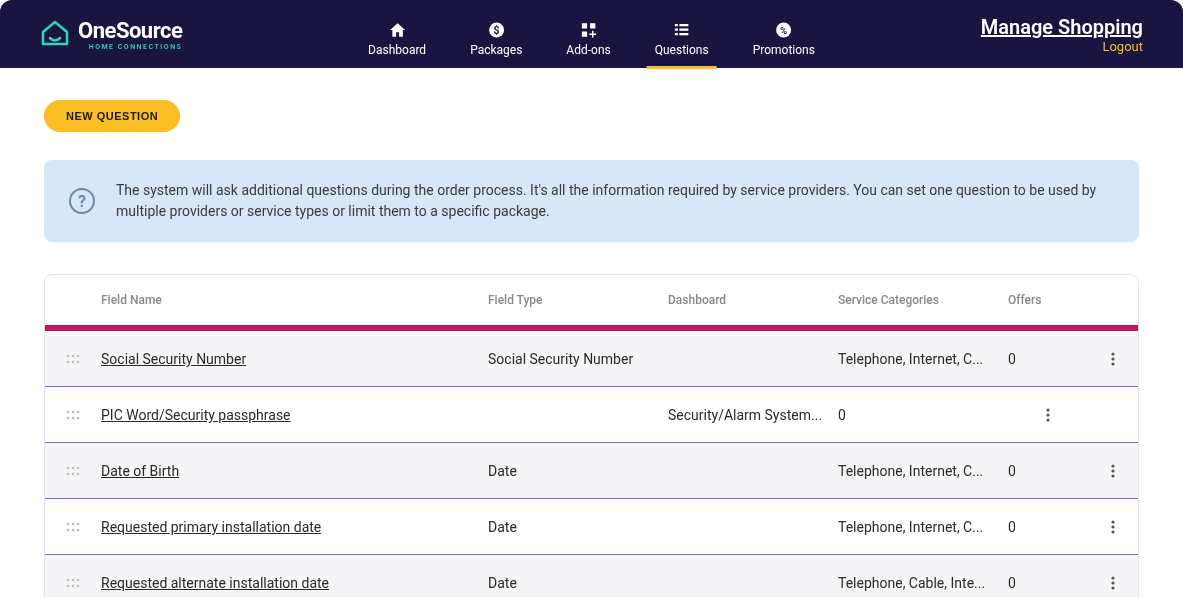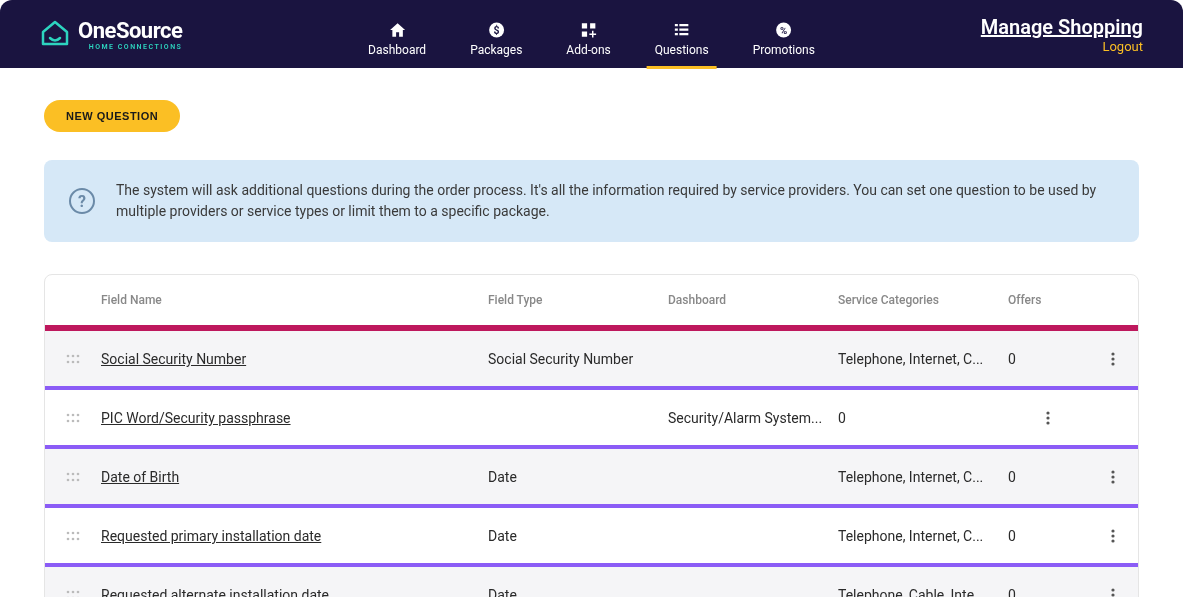--- a/index.html
+++ b/index.html
@@ -160,21 +160,21 @@
     .table-header-cell {
       font-size: 12px;
       color: #888;
       font-weight: 500;
     }
     .table-row {
       display: grid;
       grid-template-columns: 56px 1fr 180px 170px 170px 80px 50px;
       padding: 18px 0;
       align-items: center;
-      border-bottom: 4px solid #8b5cf6;
+      border-bottom: 1px solid #8b5cf6;
     }
     .table-row:nth-child(odd) {
       background: #f5f5f7;
     }
     .table-row:last-child {
       border-bottom: none;
     }
     .drag-handle {
       display: flex;
       justify-content: center;

